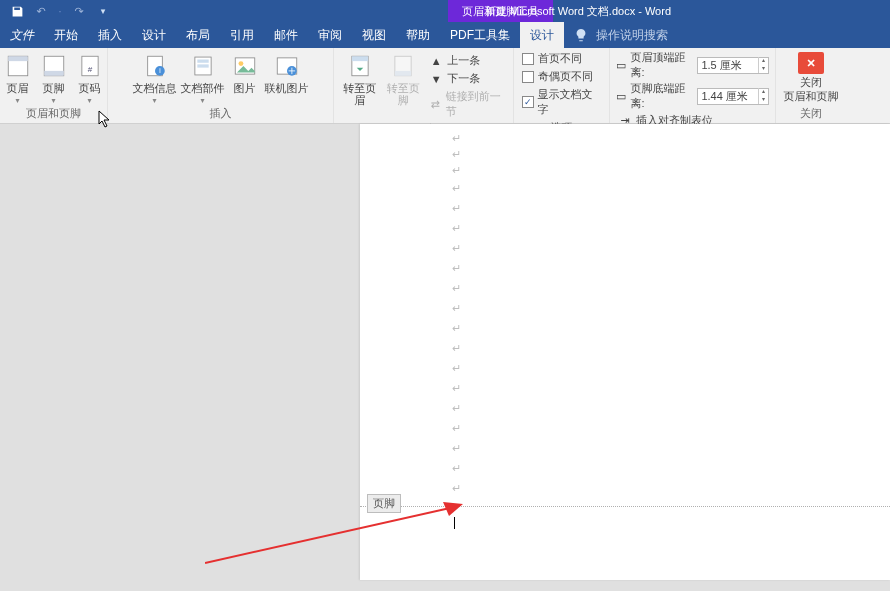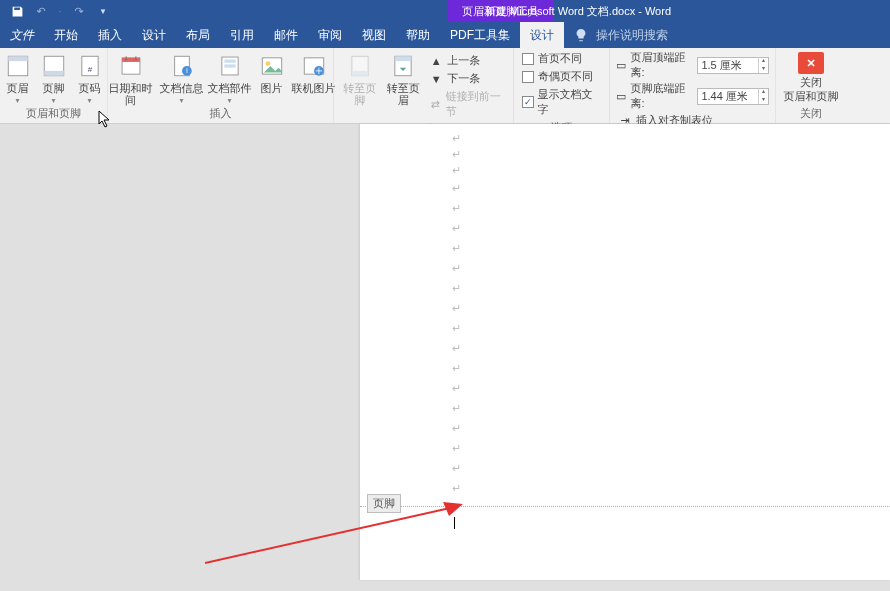--- a/index.html
+++ b/index.html
@@ -186,31 +186,20 @@
           </span>
         <span class="lbl">页码</span>
         <span class="drop-caret">▾</span>
       </div>
     </div>
     <div class="group-label">页眉和页脚</div>
   </div>
 
   <div class="group" style="width:226px;">
     <div class="group-body">
-      <div class="big-btn wide">
-        <span class="ico">
-            <svg width="26" height="26" viewBox="0 0 32 32">
-              <rect x="5" y="6" width="22" height="20" fill="#fff" stroke="#888"></rect>
-              <rect x="5" y="6" width="22" height="5" fill="#d66"></rect>
-              <line x1="10" y1="4" x2="10" y2="9" stroke="#666"></line>
-              <line x1="22" y1="4" x2="22" y2="9" stroke="#666"></line>
-            </svg>
-          </span>
-        <span class="lbl">日期和时间</span>
-      </div>
       <div class="big-btn wide" style="width:48px">
         <span class="ico">
             <svg width="26" height="26" viewBox="0 0 32 32">
               <rect x="7" y="4" width="18" height="24" fill="#fff" stroke="#888"></rect>
               <circle cx="22" cy="22" r="6" fill="#4a90d9"></circle>
               <text x="22" y="25" font-size="8" text-anchor="middle" fill="#fff">i</text>
             </svg>
           </span>
         <span class="lbl">文档信息</span>
         <span class="drop-caret">▾</span>
@@ -245,38 +234,38 @@
             </svg>
           </span>
         <span class="lbl">联机图片</span>
       </div>
     </div>
     <div class="group-label">插入</div>
   </div>
 
   <div class="group" style="width:180px;">
     <div class="group-body">
+      <div class="big-btn wide" style="width:48px">
+        <span class="ico">
+            <svg width="26" height="26" viewBox="0 0 32 32">
+              <rect x="6" y="4" width="20" height="24" fill="#fff" stroke="#888"></rect>
+              <rect x="6" y="4" width="20" height="6" fill="#cde"></rect>
+              <path d="M16 22l-4-4h8z" fill="#5a8"></path>
+            </svg>
+          </span>
+        <span class="lbl">转至页眉</span>
+      </div>
       <div class="big-btn wide" style="width:48px;color:#b0b0b0">
         <span class="ico">
             <svg width="26" height="26" viewBox="0 0 32 32" opacity="0.4">
               <rect x="6" y="4" width="20" height="24" fill="#fff" stroke="#888"></rect>
               <rect x="6" y="22" width="20" height="6" fill="#cde"></rect>
             </svg>
           </span>
         <span class="lbl">转至页脚</span>
-      </div>
-      <div class="big-btn wide" style="width:48px">
-        <span class="ico">
-            <svg width="26" height="26" viewBox="0 0 32 32">
-              <rect x="6" y="4" width="20" height="24" fill="#fff" stroke="#888"></rect>
-              <rect x="6" y="4" width="20" height="6" fill="#cde"></rect>
-              <path d="M16 22l-4-4h8z" fill="#5a8"></path>
-            </svg>
-          </span>
-        <span class="lbl">转至页眉</span>
       </div>
       <div class="vcol">
         <div class="small-row">
           <span class="ico">▲</span>
           <span>上一条</span>
         </div>
         <div class="small-row">
           <span class="ico">▼</span>
           <span>下一条</span>
         </div>

